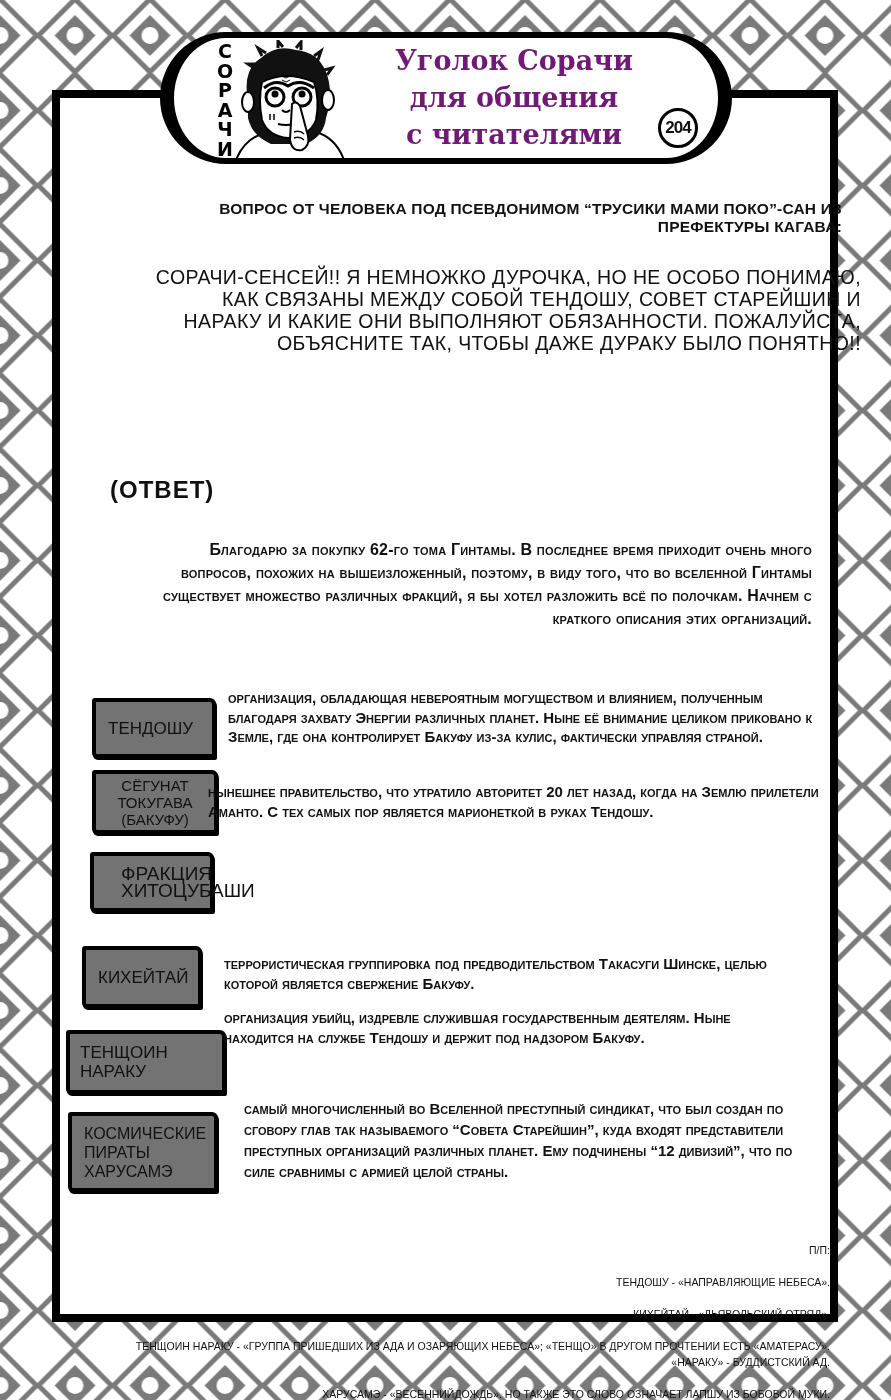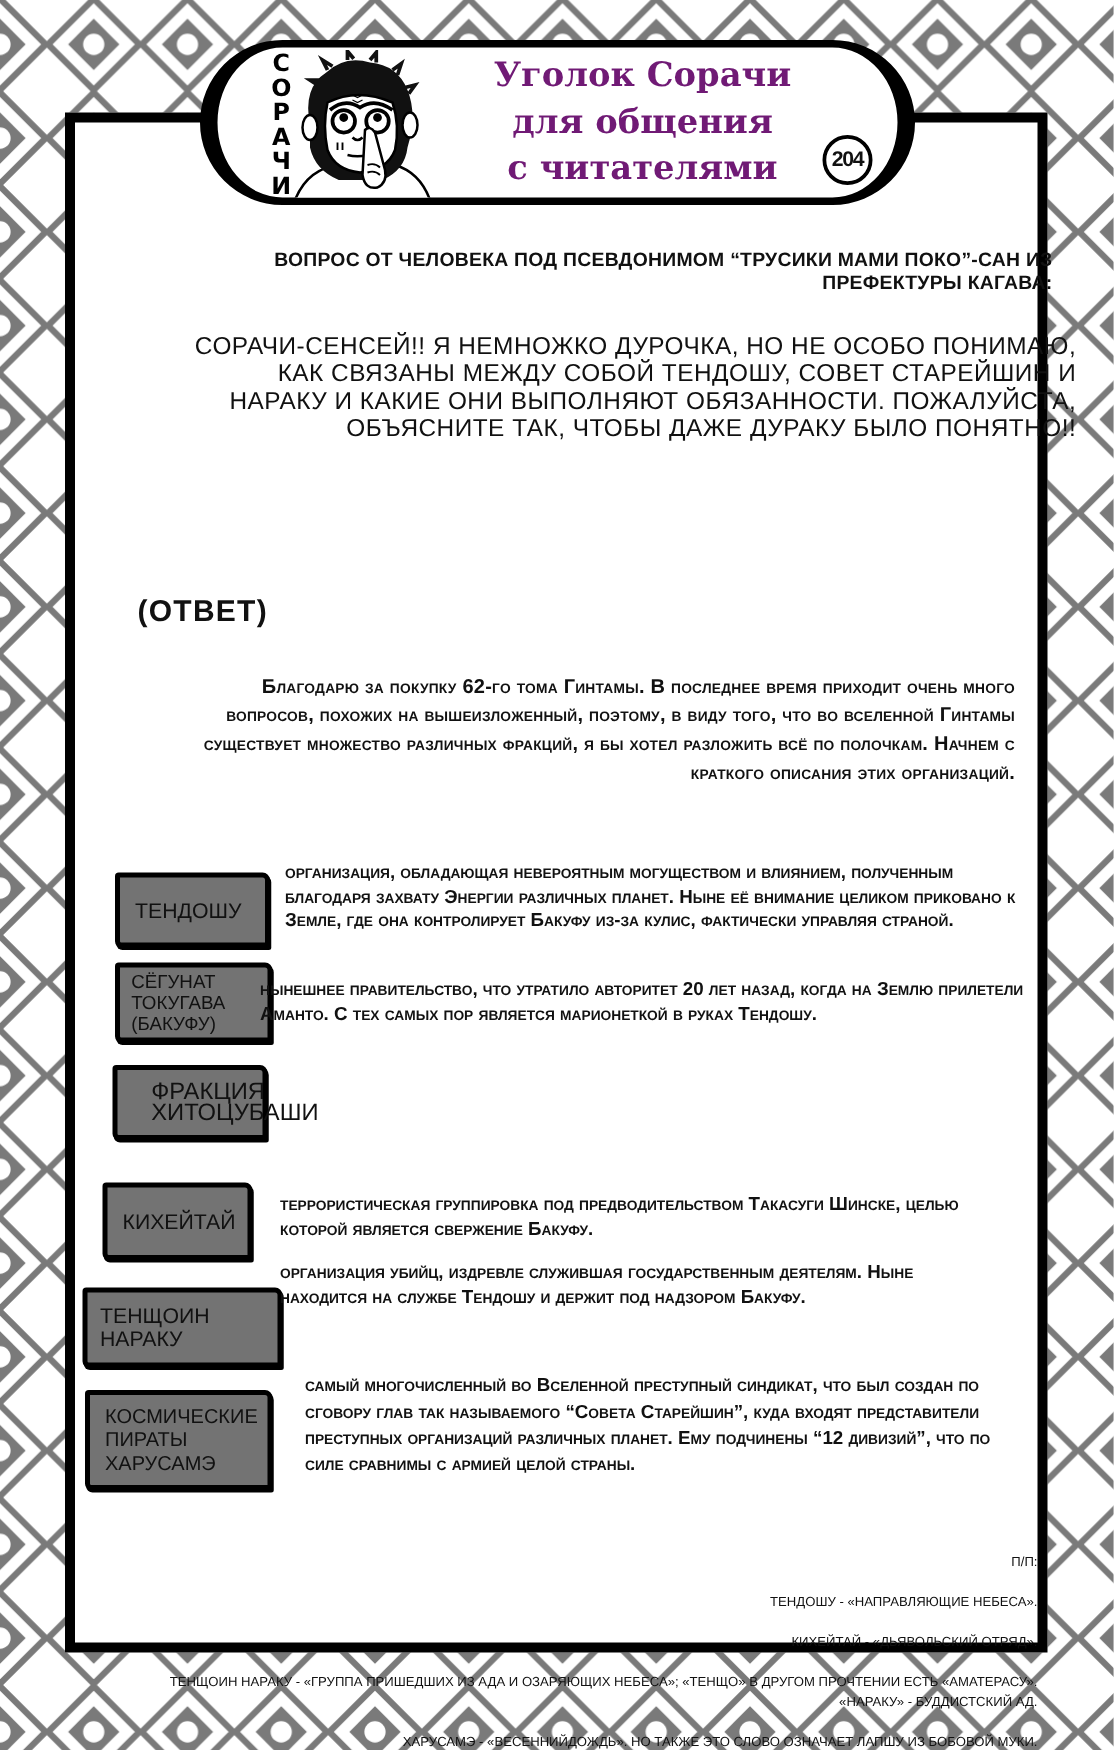--- a/index.html
+++ b/index.html
@@ -46,21 +46,21 @@
     .answer-head { left: 50px; top: 378px; font-size: 24px; line-height: 28px; font-weight: bold; letter-spacing: 1px; }
     .answer-body { left: 92px; top: 440px; width: 660px; font-size: 16px; line-height: 23px; font-variant: small-caps; text-transform: none; font-weight: bold; letter-spacing: 0.2px; }
     .term-box {
       position: absolute; box-sizing: border-box; border: 4px solid #000;
       border-radius: 3px 6px 2px 5px; background: #737373;
       display: flex; align-items: center; justify-content: flex-start;
       font-family: "Liberation Sans", sans-serif; text-transform: uppercase;
       font-size: 17px; line-height: 19px; padding-left: 12px; color: #111;
       box-shadow: 1px 2px 0 #000;
     }
-    .term-box.center { justify-content: center; padding-left: 0; text-align: left; }
+    .term-box.center { justify-content: center; padding-left: 0; text-align: center; }
     .term-desc {
       position: absolute; font-family: "Liberation Sans", sans-serif; font-variant: small-caps;
       font-size: 15px; line-height: 19.5px; color: #111; font-weight: bold;
     }
     .footnotes { left: 30px; top: 1128px; width: 740px; font-size: 10.5px; line-height: 16px; white-space: pre-line; }
   </style>
 </head>
 <body>
 
 <svg id="bg" xmlns="http://www.w3.org/2000/svg">

